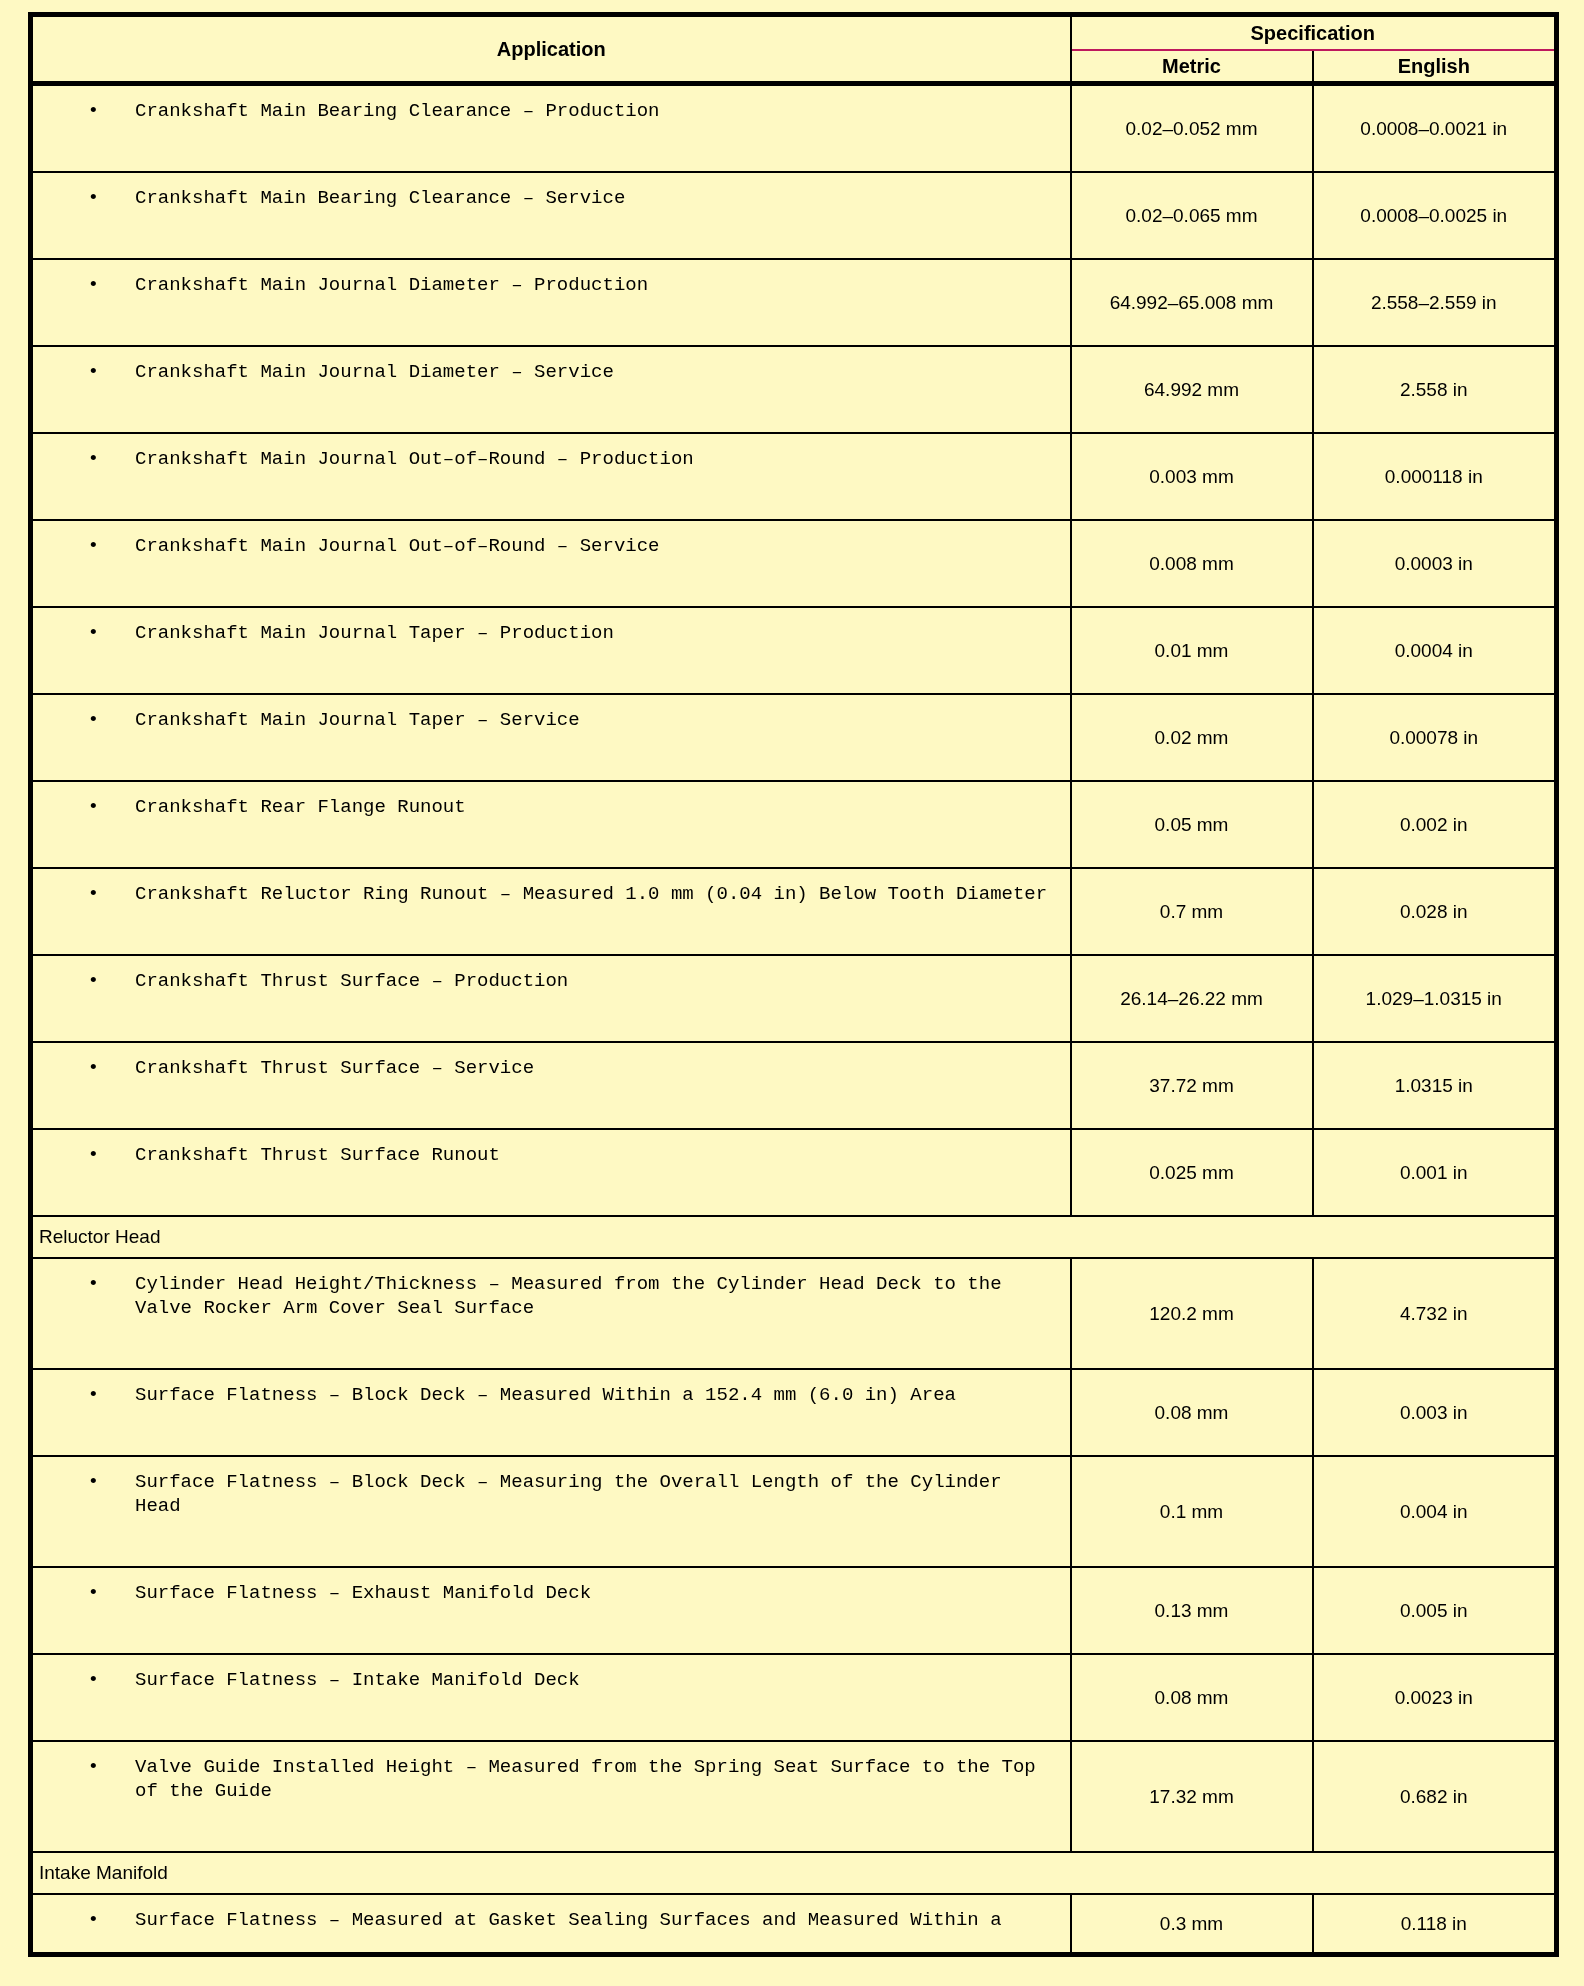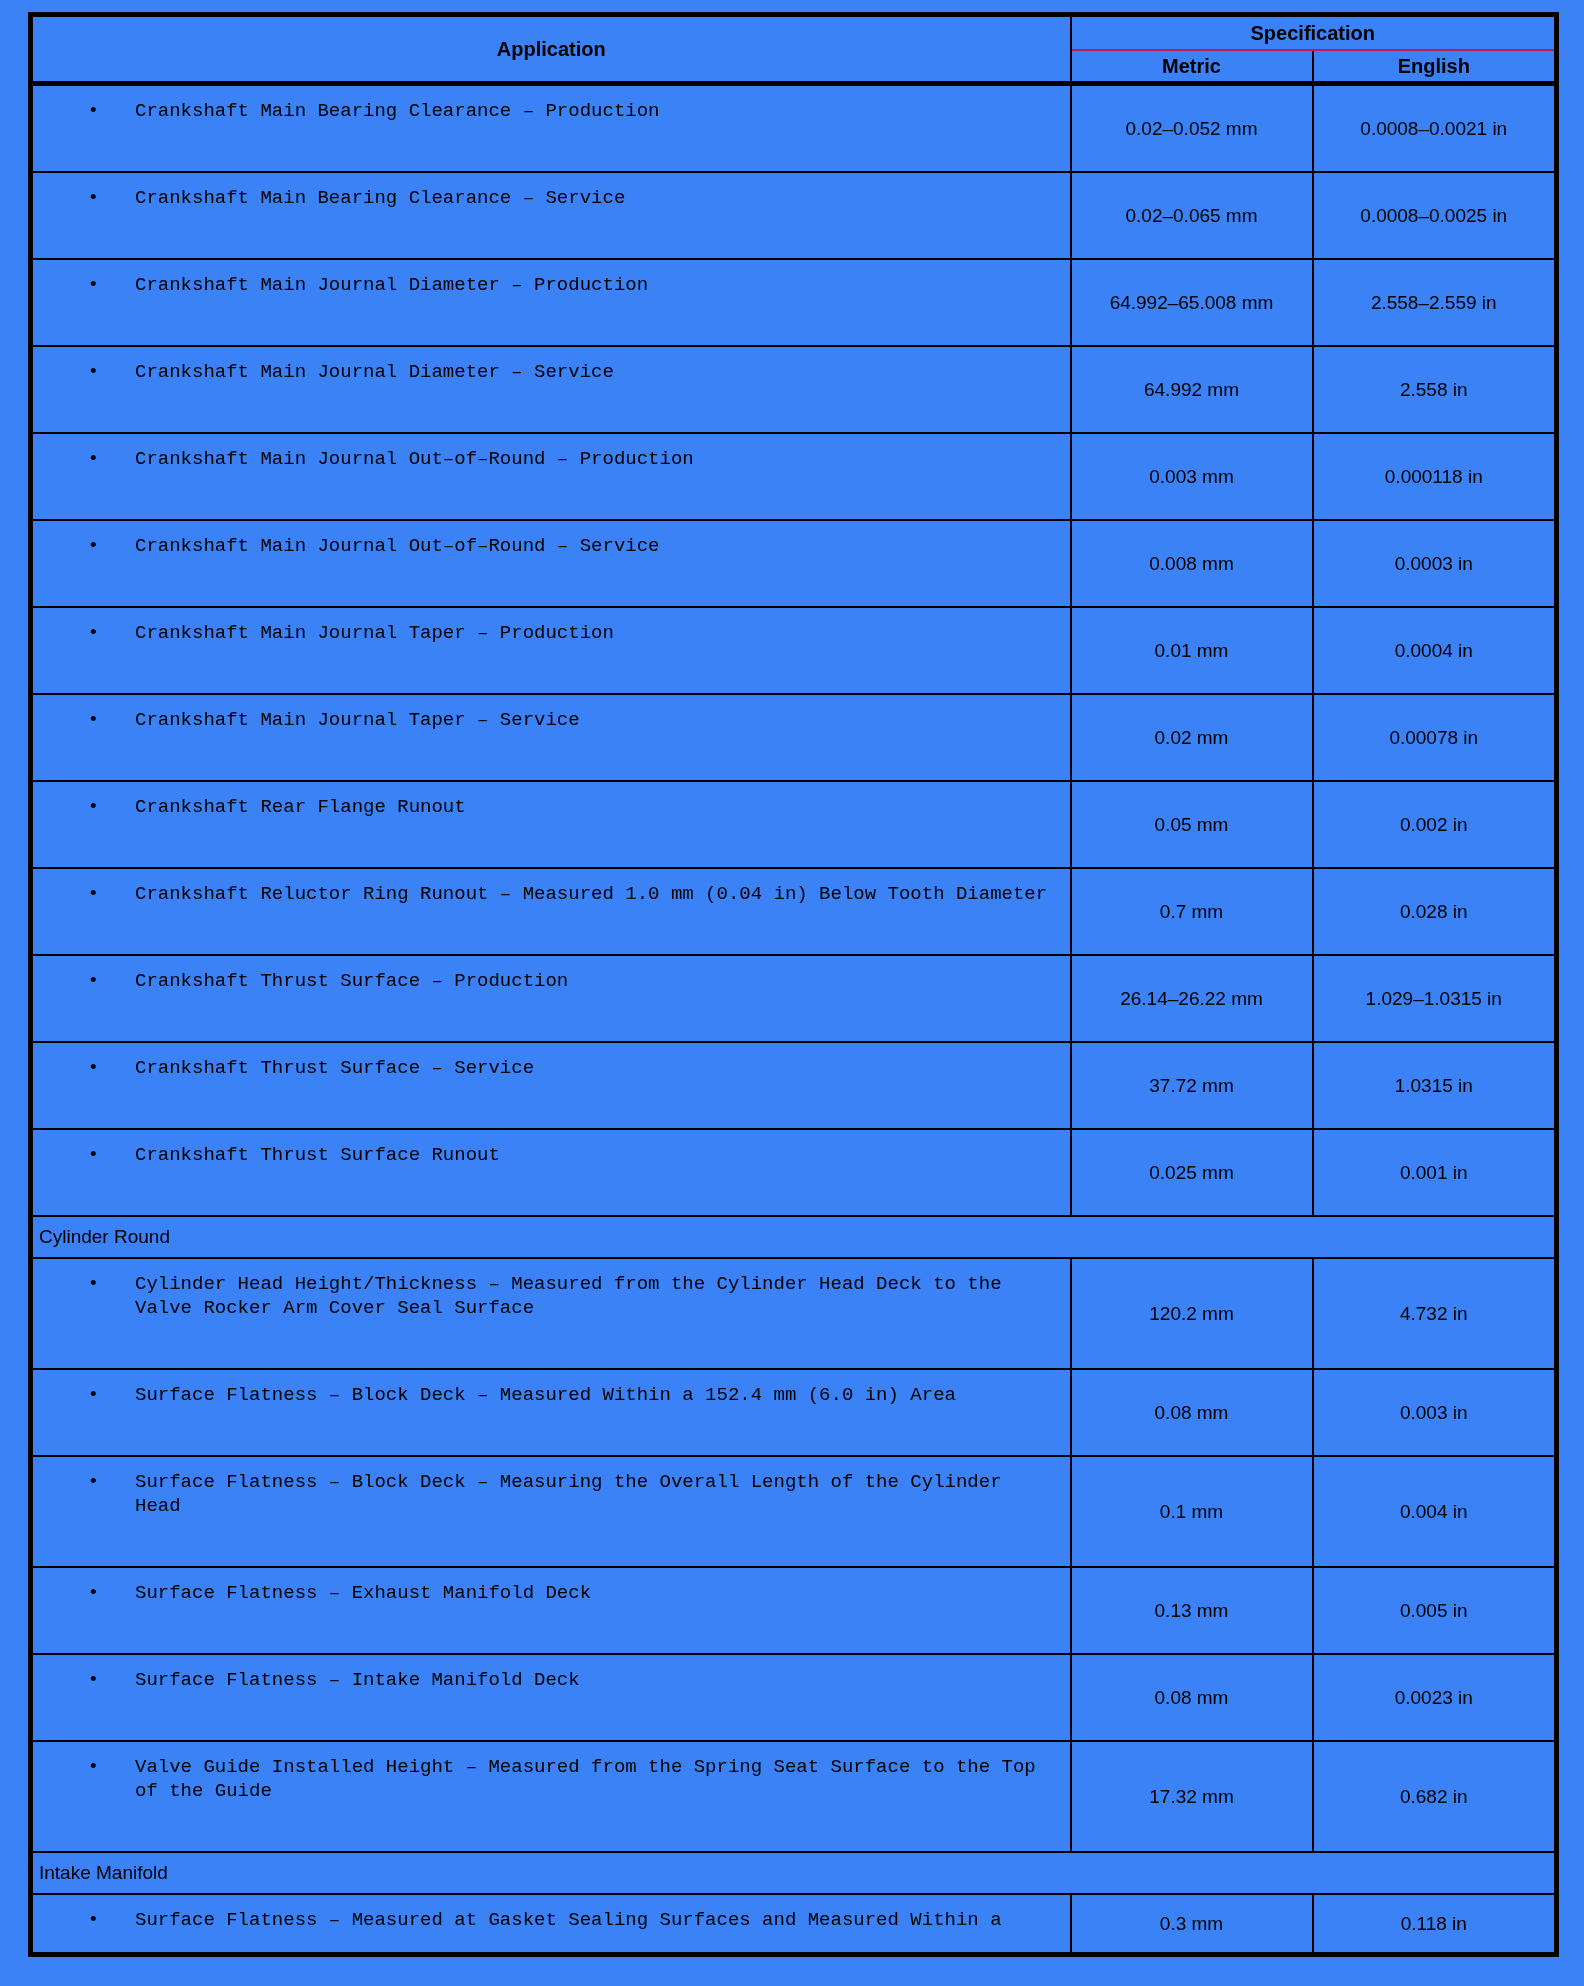--- a/index.html
+++ b/index.html
@@ -1,20 +1,20 @@
 <!DOCTYPE html>
 <html><head>
 <meta charset="utf-8">
 <style>
   html, body { margin: 0; padding: 0; }
   .page {
     width: 1584px;
     height: 1986px;
     overflow: hidden;
-    background: #3b82f6;
+    background: #fef9c3;
     font-family: "Liberation Sans", sans-serif;
     color: #000000;
     position: relative;
   }
   table.spec {
     border-collapse: collapse;
     table-layout: fixed;
     width: 1526px;
     margin: 12px 0 0 28px;
     border: 5px solid #000;
@@ -203,21 +203,21 @@
           <td class="app">
             <div class="app-inner">
               <span class="bullet">•</span>
               <span class="app-text">Crankshaft Thrust Surface Runout</span>
             </div>
           </td>
           <td class="val">0.025 mm</td>
           <td class="val">0.001 in</td>
         </tr>
         <tr>
-          <td colspan="3" class="section">Cylinder Round</td>
+          <td colspan="3" class="section">Reluctor Head</td>
         </tr>
         <tr>
           <td class="app">
             <div class="app-inner">
               <span class="bullet">•</span>
               <span class="app-text">Cylinder Head Height/Thickness – Measured from the Cylinder Head Deck to the Valve Rocker Arm Cover Seal Surface</span>
             </div>
           </td>
           <td class="val">120.2 mm</td>
           <td class="val">4.732 in</td>

